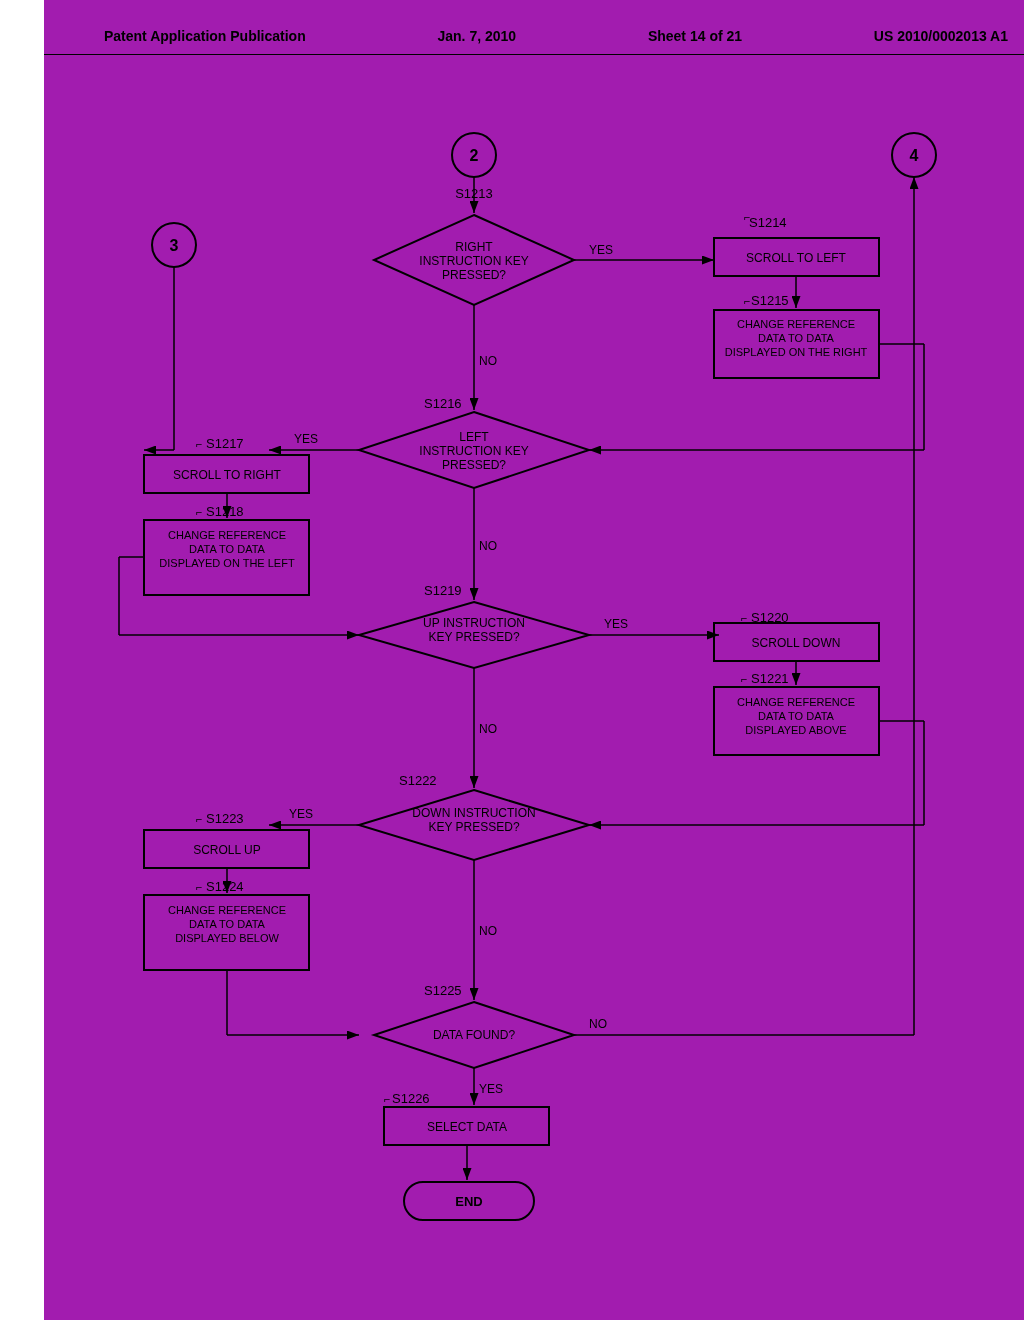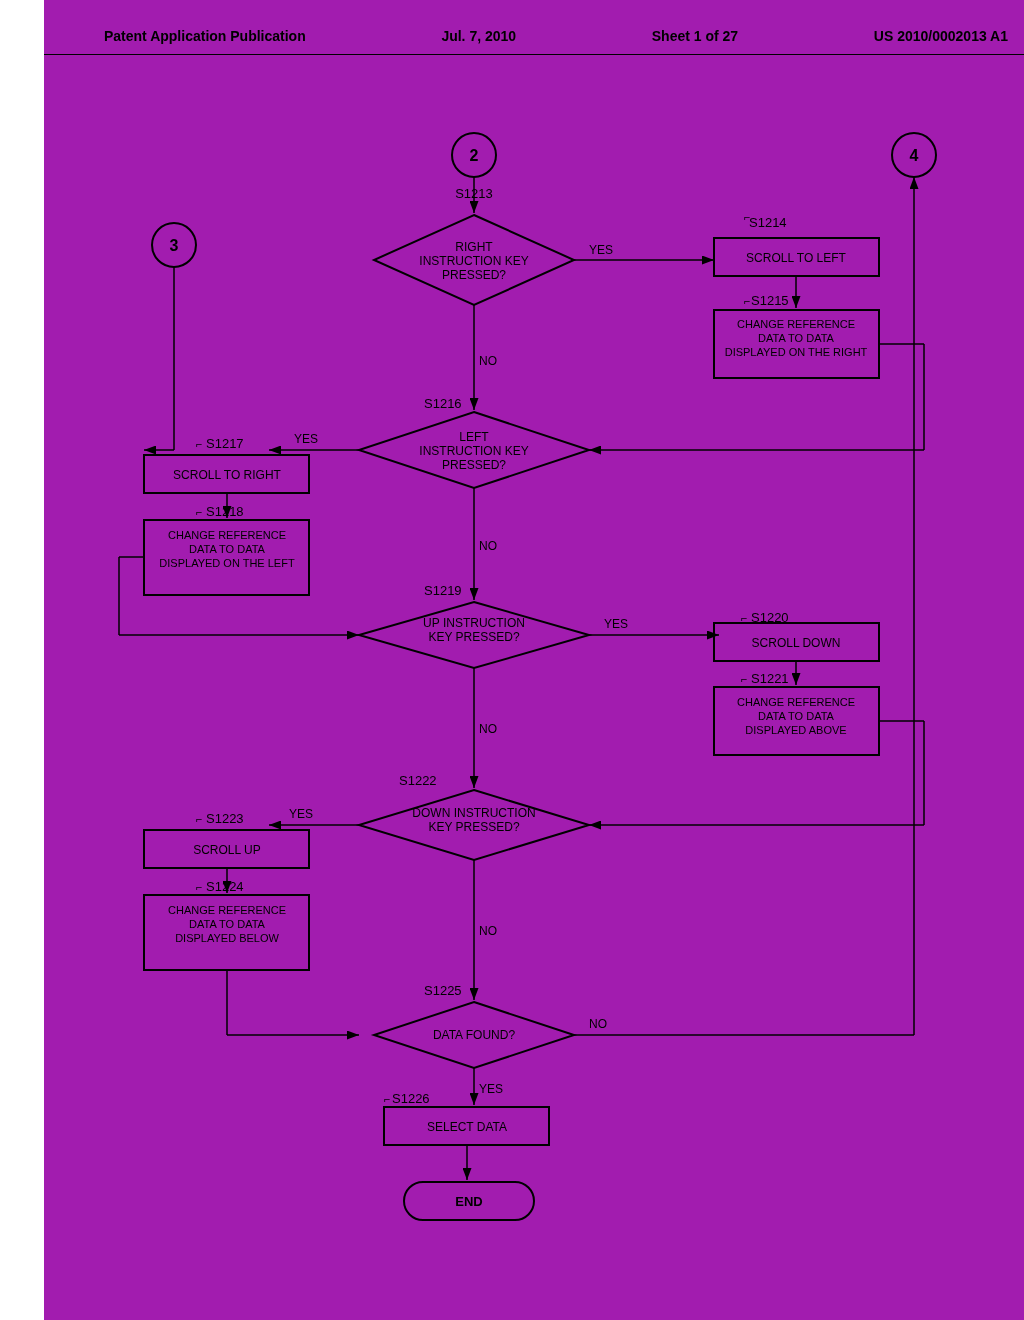--- a/index.html
+++ b/index.html
@@ -57,22 +57,22 @@
       width: 100%;
       height: 100%;
     }
   </style>
 </head>
 <body>
 
 <div class="page">
   <div class="header">
     <span class="header-left">Patent Application Publication</span>
-    <span class="header-center">Jul. 7, 2010</span>
-    <span class="header-center">Sheet 1 of 27</span>
+    <span class="header-center">Jan. 7, 2010</span>
+    <span class="header-center">Sheet 14 of 21</span>
     <span class="header-right">US 2010/0002013 A1</span>
   </div>
 
   <div class="diagram-area">
 
     <svg class="diagram-svg" viewBox="0 0 1024 1230" xmlns="http://www.w3.org/2000/svg">
       <defs>
         <marker id="arrowhead" markerWidth="8" markerHeight="6" refX="8" refY="3" orient="auto">
           <polygon points="0 0, 8 3, 0 6" fill="#000"></polygon>
         </marker>

